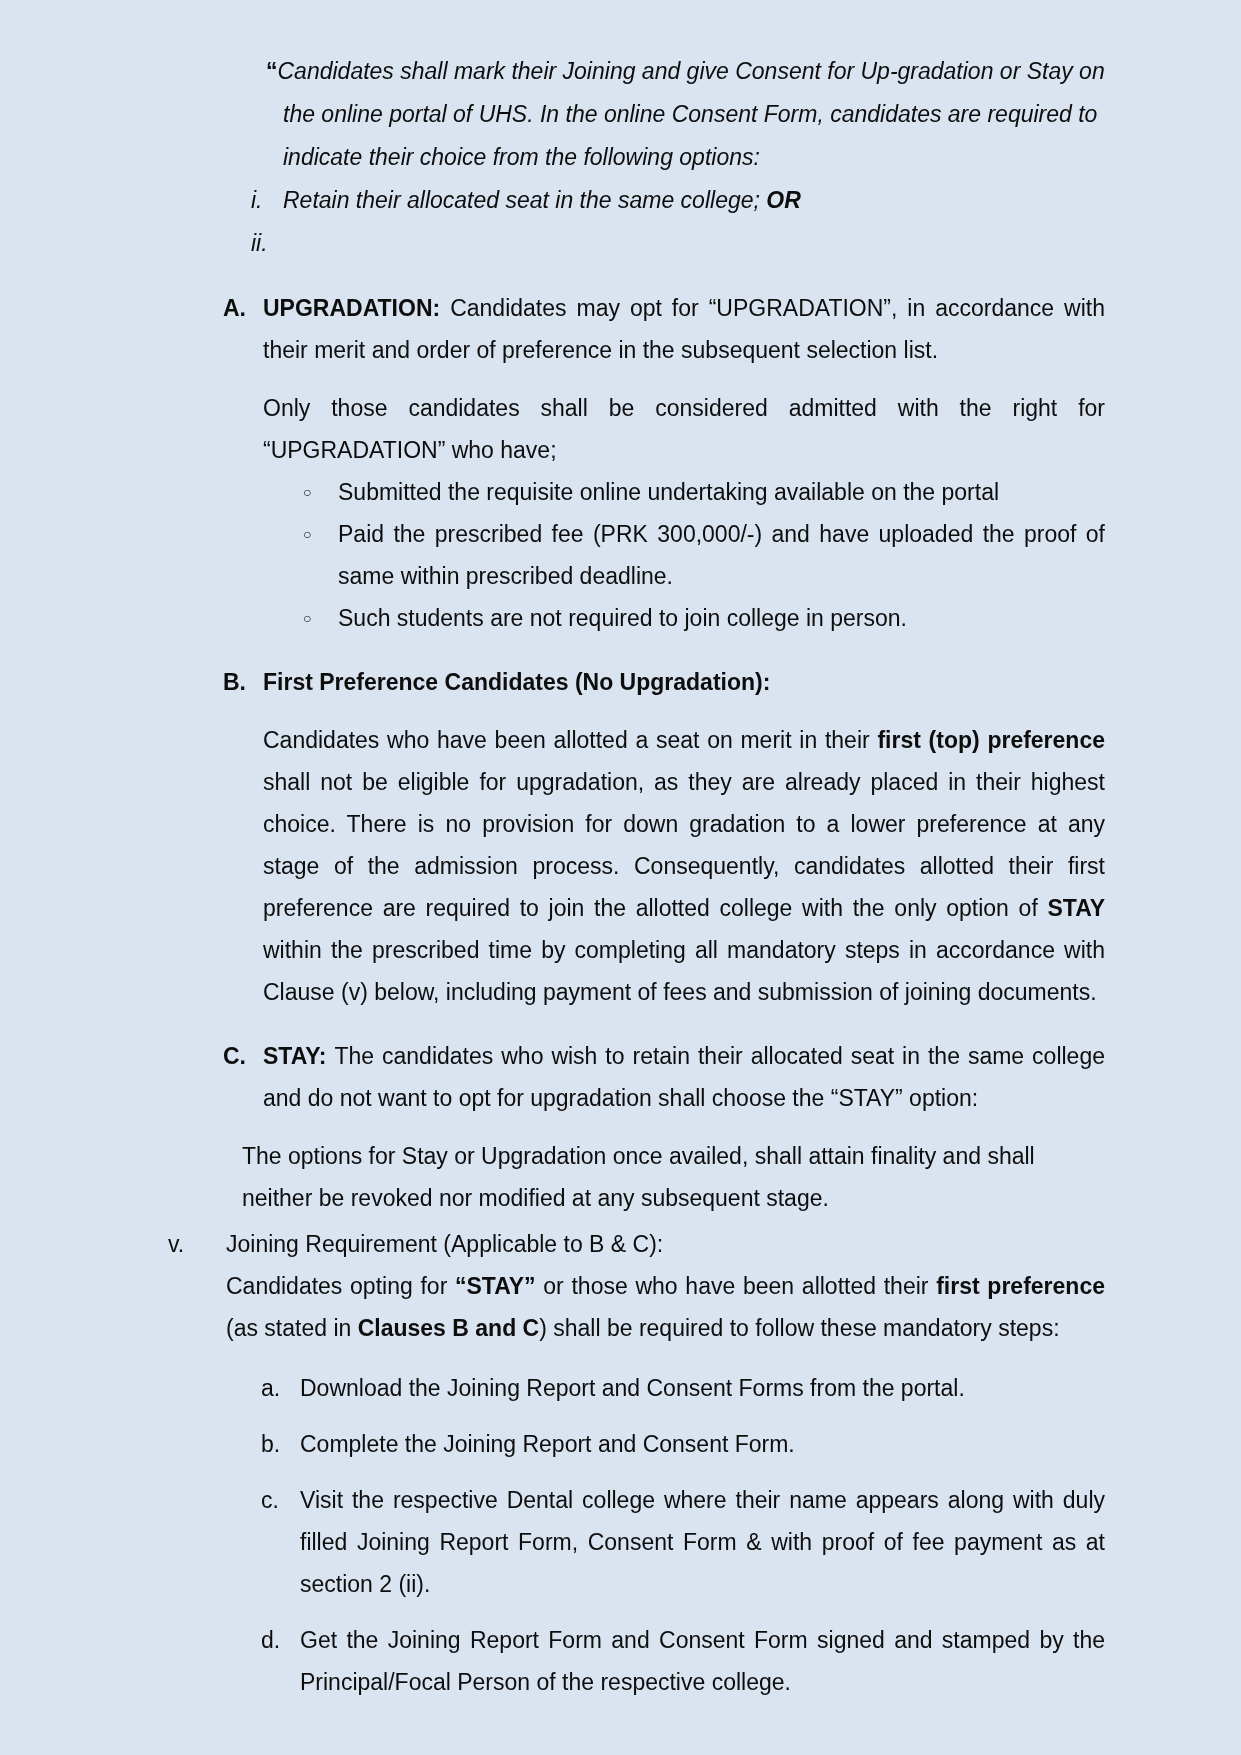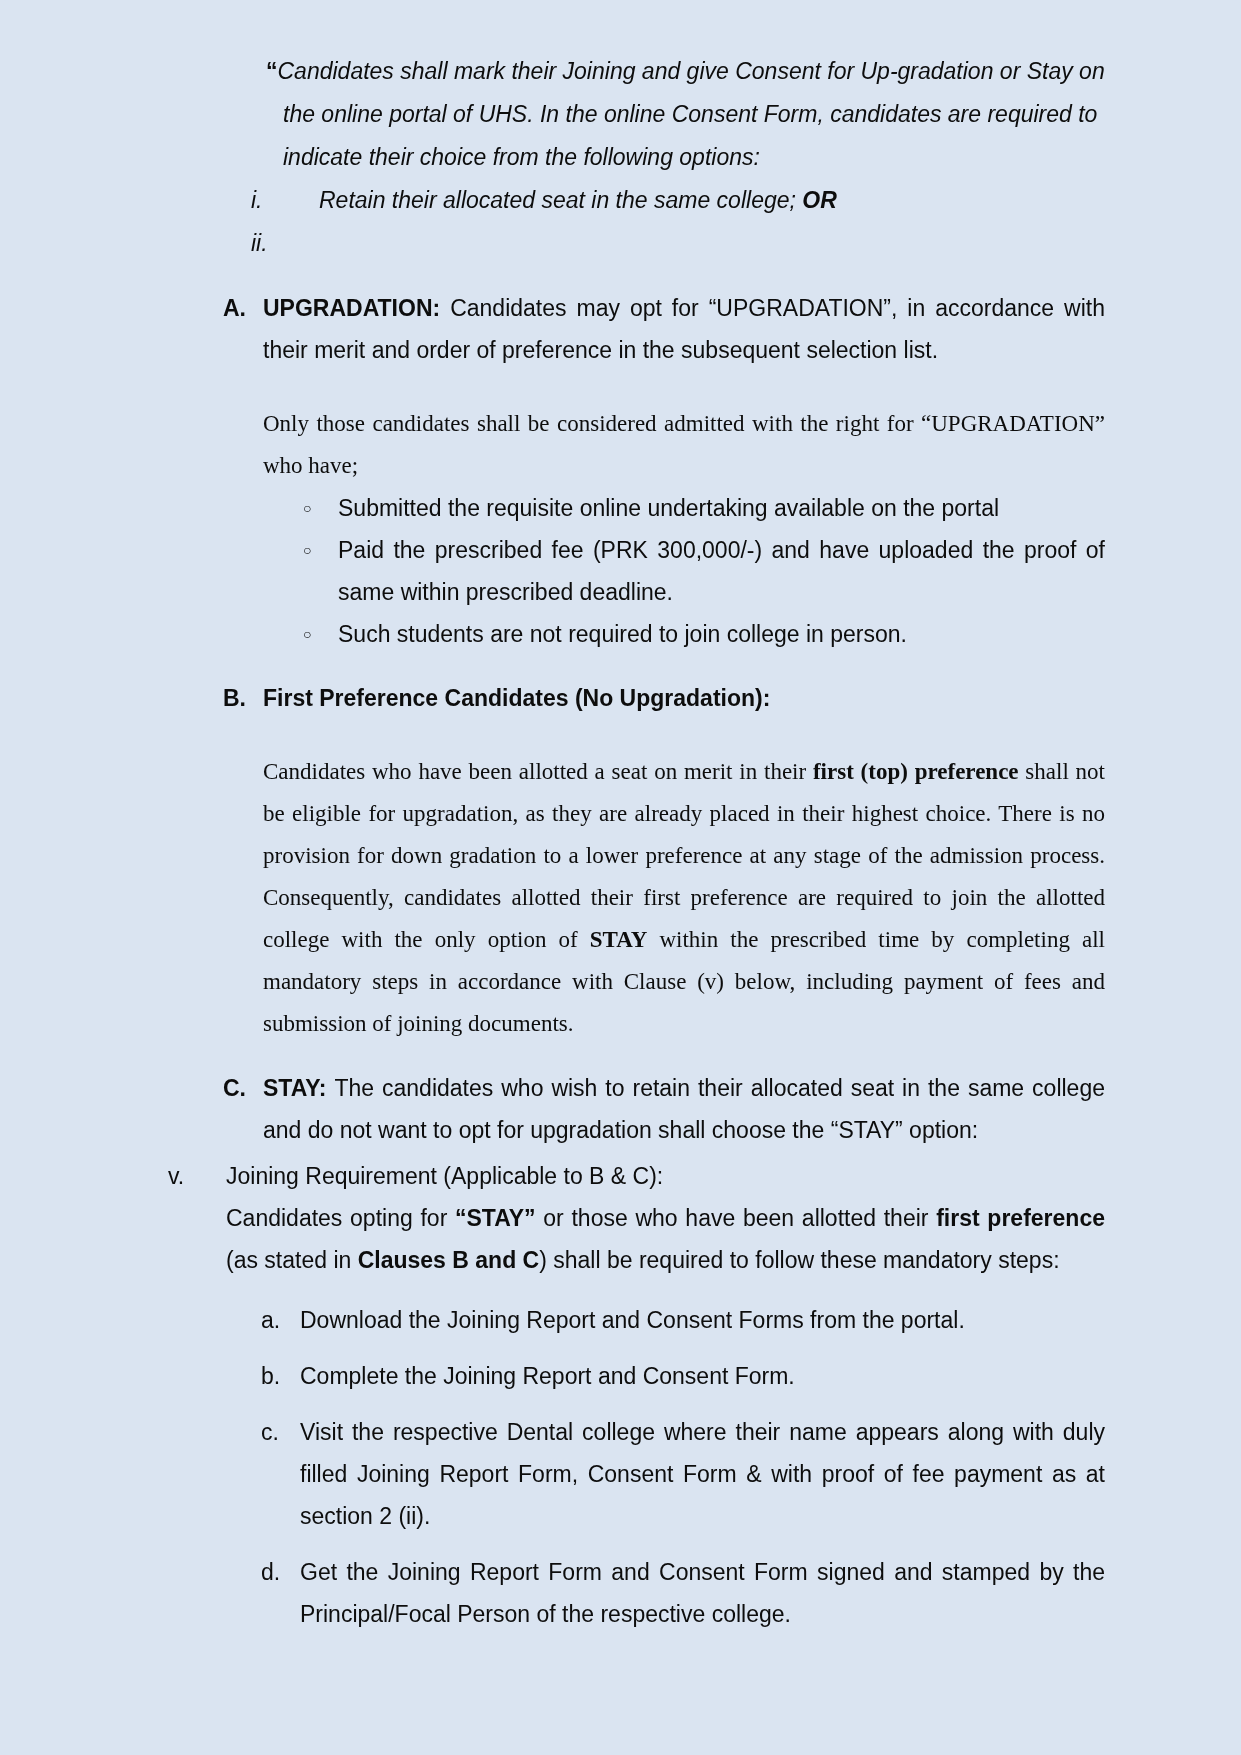--- a/index.html
+++ b/index.html
@@ -25,27 +25,27 @@
     line-height: 43px;
     text-indent: -17px;
   }
   .roman-item {
     display: flex;
     padding-left: 251px;
     line-height: 43px;
     font-style: italic;
   }
   .roman-marker { width: 32px; flex: none; }
-  .roman-text  { width: 833px; flex: none; margin-left: 36px; }
+  .roman-text  { width: 833px; flex: none; }
 
   
   .clause { display: flex; padding-left: 223px; margin-top: 22px; }
   .clause-marker { width: 40px; flex: none; font-weight: 700; }
   .clause-body { width: 842px; flex: none; }
-  .clause-para { margin-top: 32px; font-family: Liberation Serif, serif; }
+  .clause-para { margin-top: 16px; }
 
   
   .bullet-item {
     position: relative;
     padding-left: 75px;
     text-align: justify;
     box-sizing: border-box;
     width: 842px;
   }
   .bullet-glyph {
@@ -120,20 +120,21 @@
     </div>
   </div>
 
   <div class="clause">
     <div class="clause-marker">C.</div>
     <div class="clause-body">
       <div class="just"><span class="b">STAY: </span><span>The candidates who wish to retain their allocated seat in the same college and do not want to opt for upgradation shall choose the “STAY” option:</span></div>
     </div>
   </div>
 
+  <div class="note">The options for Stay or Upgradation once availed, shall attain finality and shall neither be revoked nor modified at any subsequent stage.</div>
 
   <div class="v-row">
     <div class="v-marker">v.</div>
     <div class="v-body">
       <div>Joining Requirement (Applicable to B &amp; C):</div>
       <div class="just"><span>Candidates opting for </span><span class="b">“STAY”</span><span> or those who have been allotted their </span><span class="b">first preference</span><span> (as stated in </span><span class="b">Clauses B and C</span><span>) shall be required to follow these mandatory steps:</span></div>
 
       <div>
         <div class="step step-first">
           <div class="step-marker">a.</div>

